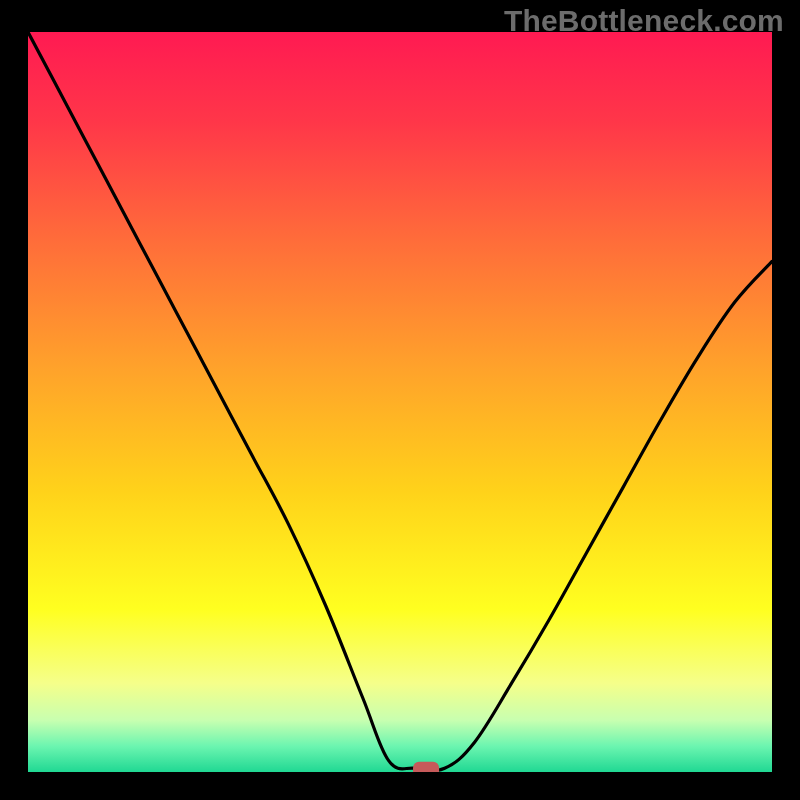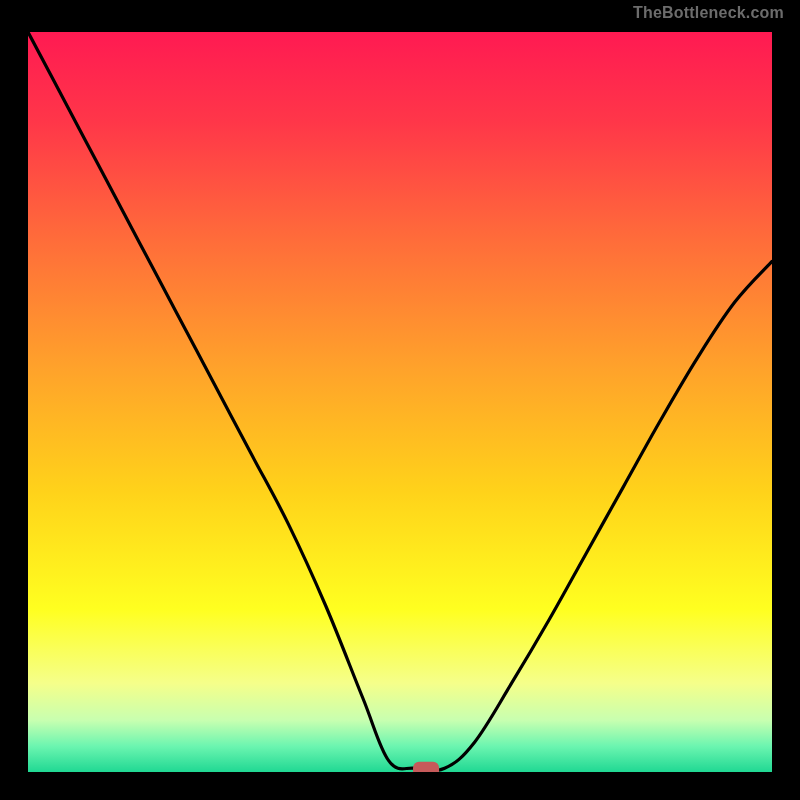--- a/index.html
+++ b/index.html
@@ -17,21 +17,21 @@
     top: 0;
     width: 800px;
     height: 800px;
     background: #000;
   }
   .watermark {
     position: absolute;
     top: 4px;
     right: 16px;
     color: #6c6c6c;
-    font-size: 16px;
+    font-size: 30px;
     font-weight: 600;
     letter-spacing: 0.2px;
   }
   .plot {
     position: absolute;
     left: 28px;
     top: 32px;
     width: 744px;
     height: 740px;
     overflow: hidden;

